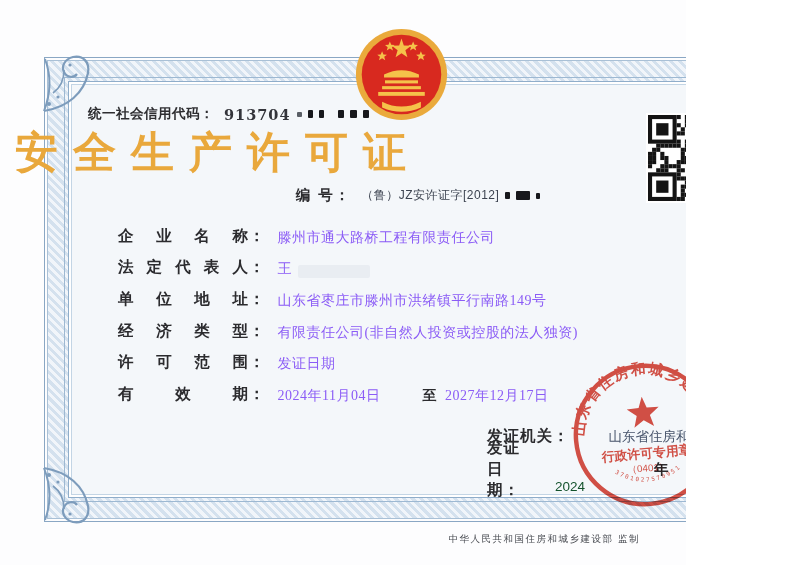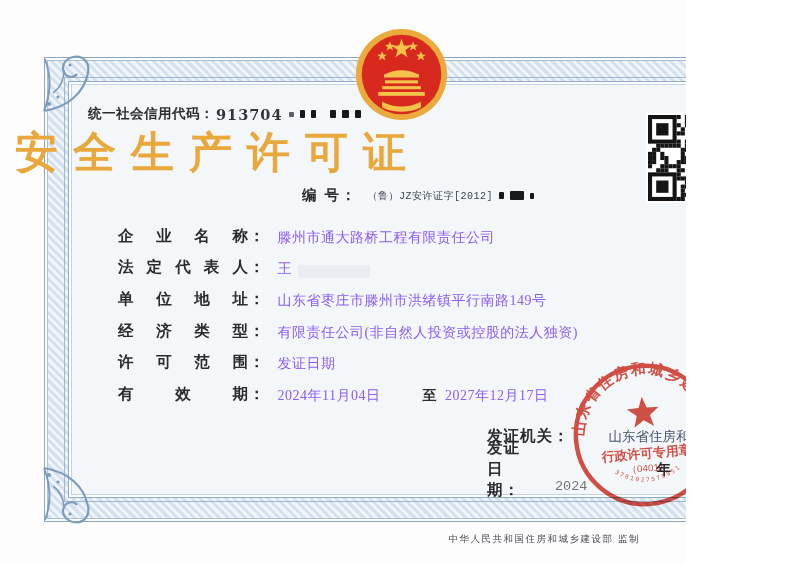--- a/index.html
+++ b/index.html
@@ -26,29 +26,29 @@
 
   
   .qr{position:absolute;left:646px;top:113px;width:90px;height:90px;background:#fff;
       display:flex;align-items:center;justify-content:center;z-index:4;}
   .qr svg{width:86px;height:86px;fill:#141414;}
 
   
   .credit-line{position:absolute;left:88px;top:105px;font-size:13.5px;font-weight:bold;
       color:#2d2d30;display:flex;align-items:center;letter-spacing:.5px;z-index:4;}
   .credit-value{font-family:"DejaVu Serif","Liberation Serif",serif;font-weight:bold;
-      font-size:14.5px;color:#33343a;margin-left:2px;letter-spacing:1px;}
+      font-size:14.5px;color:#33343a;margin-left:10px;letter-spacing:1px;}
   .mask{display:inline-block;background:#17181c;height:8px;border-radius:1px;margin-left:6px;}
   .mask.dot{width:5px;height:5px;background:#5a5f66;}
   .title{position:absolute;left:0;top:124px;width:800px;text-align:left;z-index:3;
       font-size:43px;font-weight:bold;color:#e9a83c;letter-spacing:15px;text-indent:15px;}
   .serial-line{position:absolute;left:0;top:186px;width:800px;display:flex;
       justify-content:center;align-items:center;z-index:3;margin-left:18px;}
   .serial-label{font-weight:bold;font-size:14.5px;color:#2d2d30;letter-spacing:2px;}
-  .serial-value{font-family:Liberation Mono, monospace;font-size:10px;
+  .serial-value{font-family:Liberation Sans, sans-serif;font-size:12px;
       color:#3c4350;margin-left:10px;letter-spacing:.5px;}
 
   
   .rows{position:absolute;left:118px;top:215px;width:570px;z-index:3;}
   .row{height:31.7px;display:flex;align-items:flex-end;}
   .f-label{display:inline-block;width:130px;text-align:justify;text-align-last:justify;
       font-weight:bold;font-size:15.5px;color:#2b2b2e;}
   .f-colon{font-weight:bold;font-size:15.5px;color:#2b2b2e;margin-left:1px;}
   .f-value{font-family:Liberation Serif, serif;font-size:14px;
       color:#8b5cf6;margin-left:13px;letter-spacing:.5px;white-space:nowrap;}
@@ -56,21 +56,21 @@
       border-radius:2px;vertical-align:middle;}
   .to-label{font-weight:bold;color:#2b2b2e;font-family:"Liberation Sans",sans-serif;
       margin:0 8px 0 42px;}
 
   
   .issuer{position:absolute;left:487px;top:420px;z-index:3;}
   .issuer .irow{height:33px;display:flex;align-items:center;gap:35px;}
   .i-label{font-weight:bold;font-size:15.5px;color:#2b2b2e;letter-spacing:1px;}
   .i-value{font-family:"DejaVu Serif","Liberation Serif",serif;font-size:13.5px;
       color:#46536a;margin-left:4px;white-space:nowrap;}
-  .d-part{font-family:Liberation Mono, monospace;font-size:13.5px;color:#737373;margin-top:34px;}
+  .d-part{font-family:Liberation Sans, sans-serif;font-size:13.5px;color:#14532d;margin-top:34px;}
   .d-unit{font-weight:bold;font-family:"Liberation Sans",sans-serif;font-size:14.5px;color:#2b2b2e;}
   .gap1{margin-left:34px;} .gap2{margin-left:46px;} .gap3{margin-left:20px;}
 
   
   .seal{position:absolute;left:566px;top:356px;width:158px;height:158px;z-index:6;
       transform:rotate(-5deg);opacity:.88;mix-blend-mode:multiply;}
 
   
   .footer{position:absolute;right:46px;top:533px;font-family:"DejaVu Serif","Liberation Serif",serif;
       font-size:9.5px;color:#474a50;letter-spacing:1.5px;z-index:3;}

